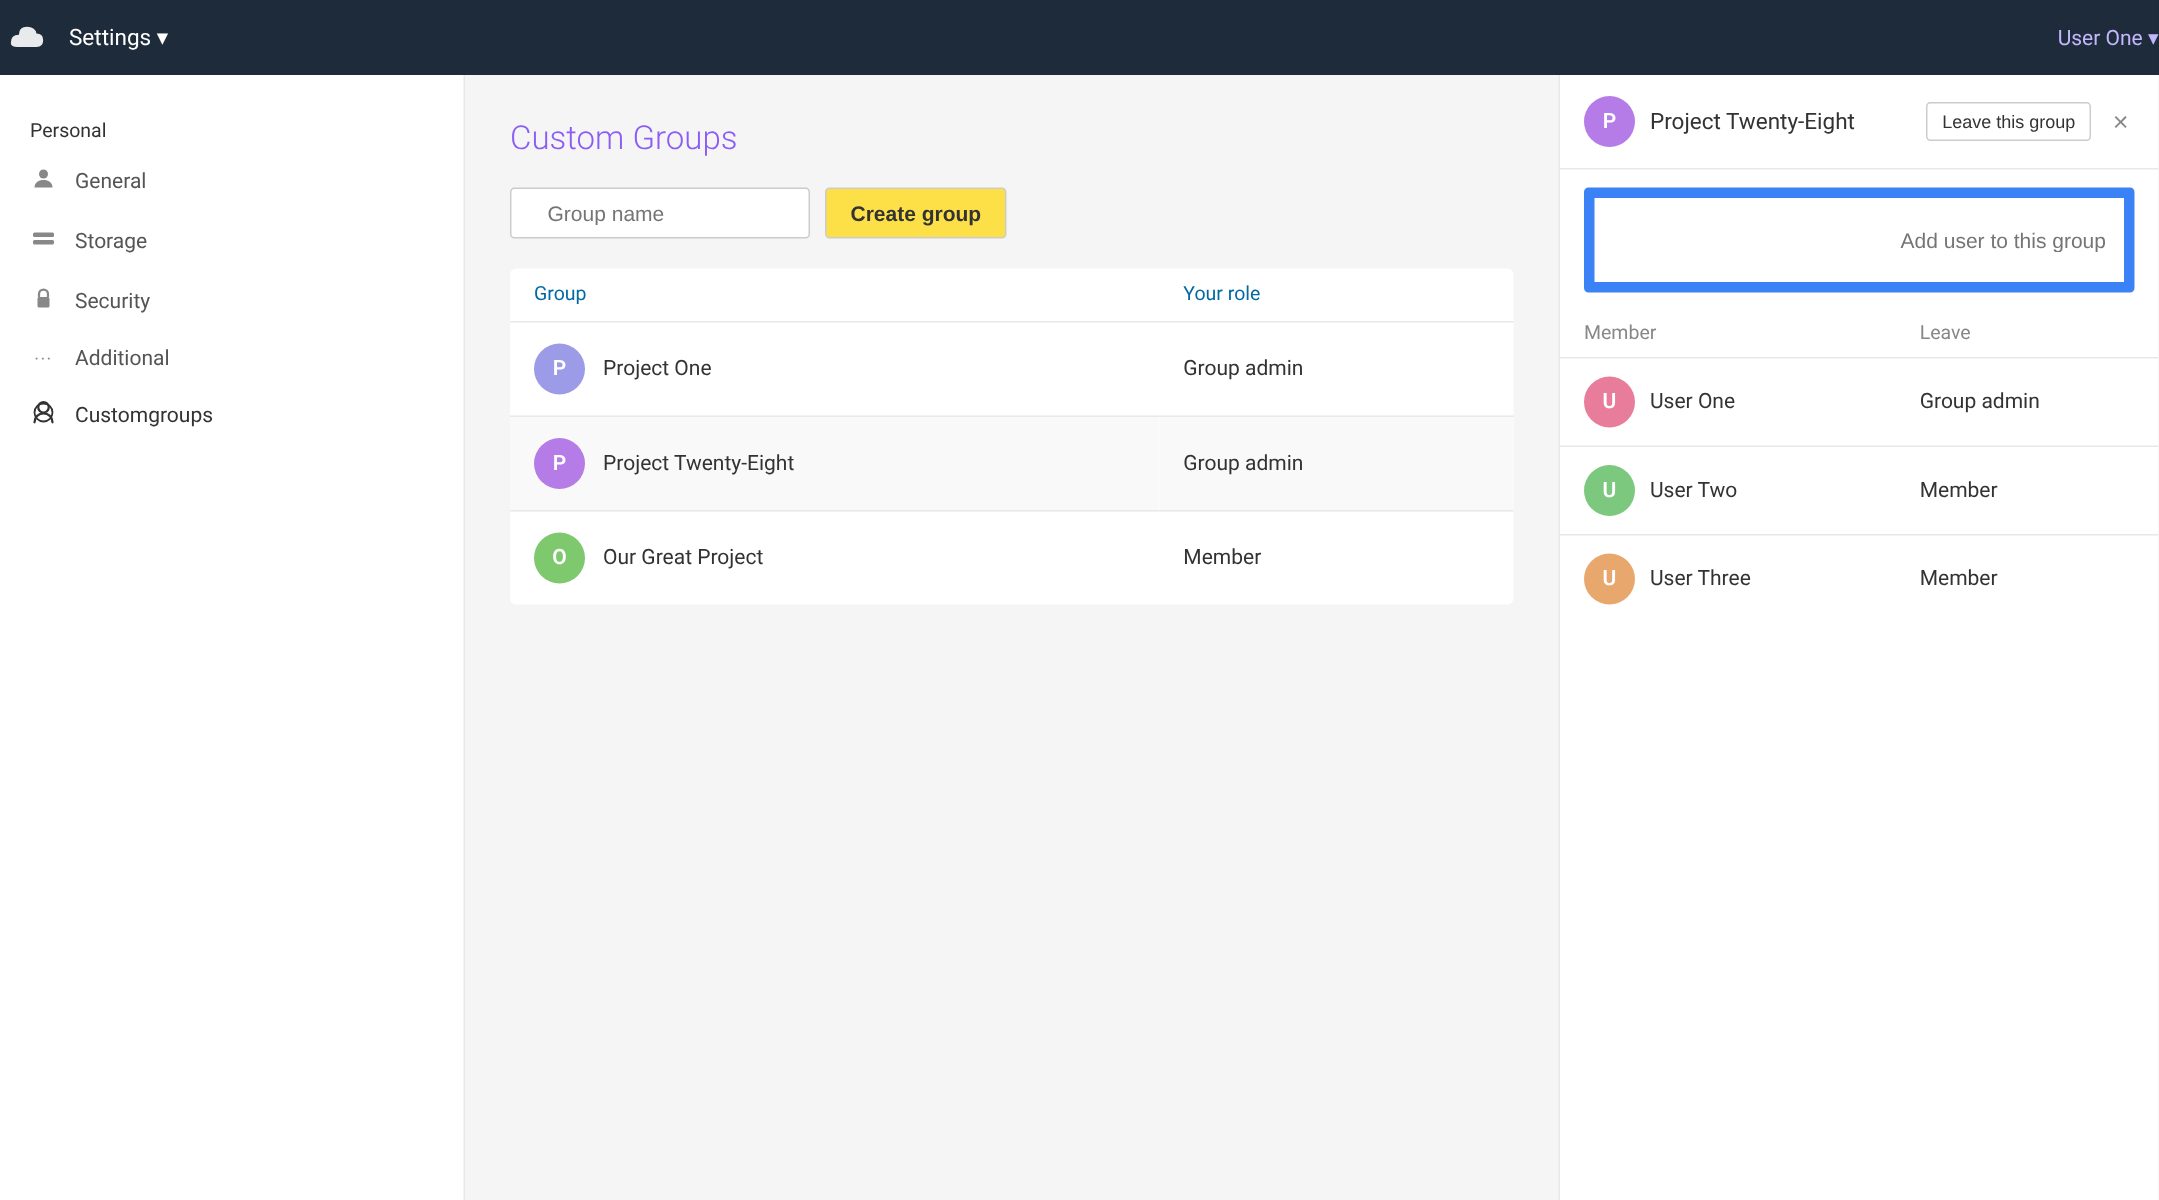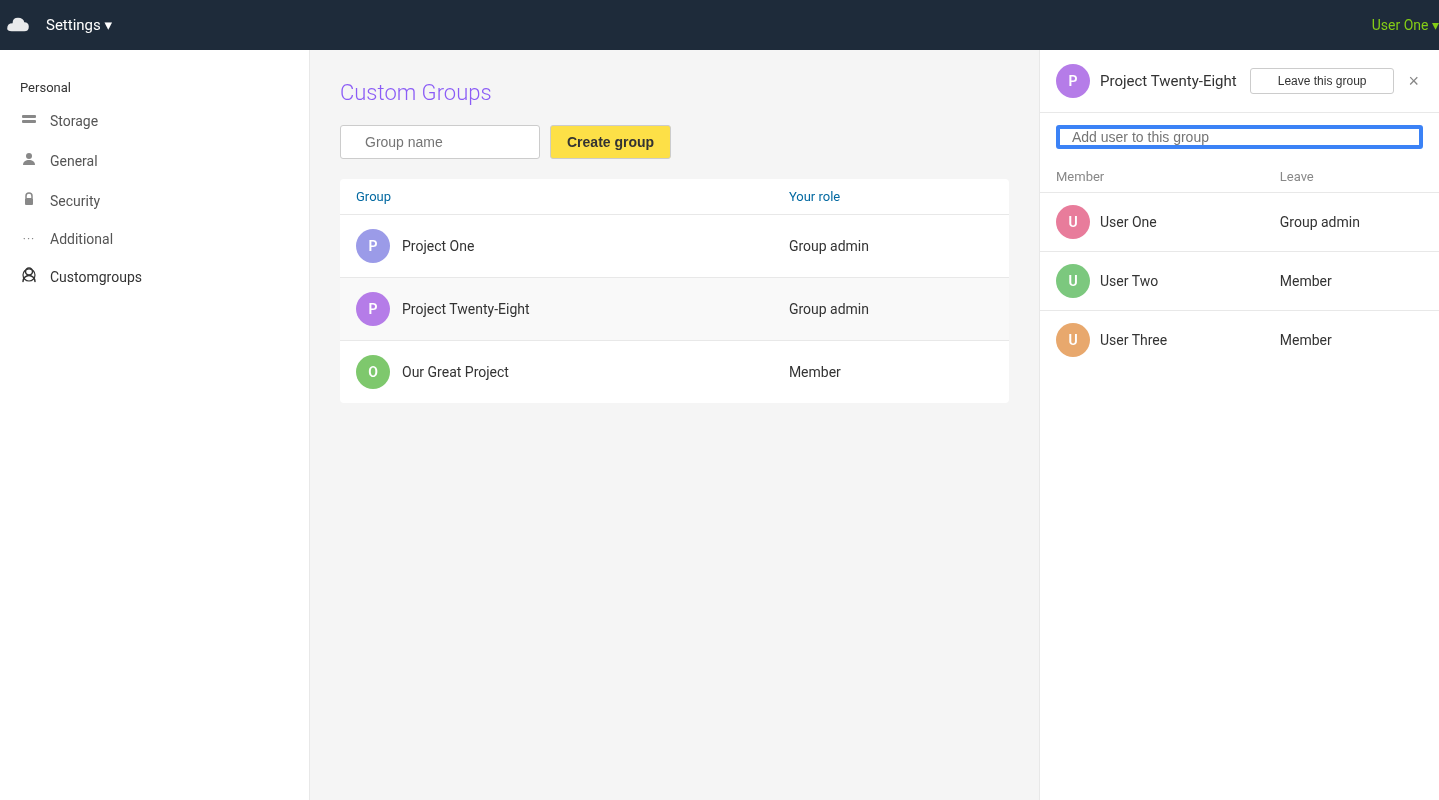--- a/index.html
+++ b/index.html
@@ -24,21 +24,21 @@
     }
     .cloud-logo {
       width: 36px;
       height: 36px;
     }
     .header-title {
       color: #fff;
       font-size: 15px;
     }
     .header-user {
-      color: #84cc16;
+      color: #c4b5fd;
       font-size: 14px;
       cursor: pointer;
     }
 
     
     .layout {
       display: flex;
       margin-top: 50px;
       height: calc(800px - 50px);
     }
@@ -192,46 +192,47 @@
     .right-panel-title {
       font-size: 15px;
       color: #333;
       flex: 1;
     }
 
     .leave-group-btn {
       background: #fff;
       border: 1px solid #ccc;
       border-radius: 3px;
-      padding: 5px 27px;
+      padding: 5px 10px;
       font-size: 12px;
       color: #333;
       cursor: pointer;
       text-align: center;
     }
 
     .close-btn {
       background: none;
       border: none;
       font-size: 18px;
       color: #888;
       cursor: pointer;
       padding: 0 4px;
       line-height: 1;
     }
 
     .add-user-input {
       margin: 12px 16px;
-      border: 4px solid #3b82f6;
+      border: 7px solid #3b82f6;
       border-radius: 3px;
-      padding: 0 12px;
+      padding: 20px 12px;
       font-size: 14px;
       color: #aaa;
       width: calc(100% - 32px);
       outline: none;
+      text-align: right;
     }
 
     .members-table {
       width: 100%;
       border-collapse: collapse;
     }
 
     .members-table th {
       text-align: left;
       padding: 8px 16px;
@@ -288,35 +289,35 @@
 </header>
 
 <div class="layout">
 
   <aside class="sidebar">
     <div class="sidebar-section-label">Personal</div>
 
     <div class="sidebar-item">
       <span class="item-icon">
         <svg width="16" height="16" viewBox="0 0 16 16" fill="#888">
+            <circle cx="8" cy="5" r="3"></circle>
+            <path d="M2 14c0-3.3 2.7-5 6-5s6 1.7 6 5"></path>
+          </svg>
+      </span>
+      <span>General</span>
+    </div>
+
+    <div class="sidebar-item">
+      <span class="item-icon">
+        <svg width="16" height="16" viewBox="0 0 16 16" fill="#888">
             <rect x="1" y="4" width="14" height="3" rx="1"></rect>
             <rect x="1" y="9" width="14" height="3" rx="1"></rect>
           </svg>
       </span>
       <span>Storage</span>
-    </div>
-
-    <div class="sidebar-item">
-      <span class="item-icon">
-        <svg width="16" height="16" viewBox="0 0 16 16" fill="#888">
-            <circle cx="8" cy="5" r="3"></circle>
-            <path d="M2 14c0-3.3 2.7-5 6-5s6 1.7 6 5"></path>
-          </svg>
-      </span>
-      <span>General</span>
     </div>
 
     <div class="sidebar-item">
       <span class="item-icon">
         <svg width="16" height="16" viewBox="0 0 16 16" fill="#888">
             <rect x="4" y="7" width="8" height="7" rx="1"></rect>
             <path d="M5 7V5a3 3 0 016 0v2" fill="none" stroke="#888" stroke-width="1.5"></path>
           </svg>
       </span>
       <span>Security</span>

